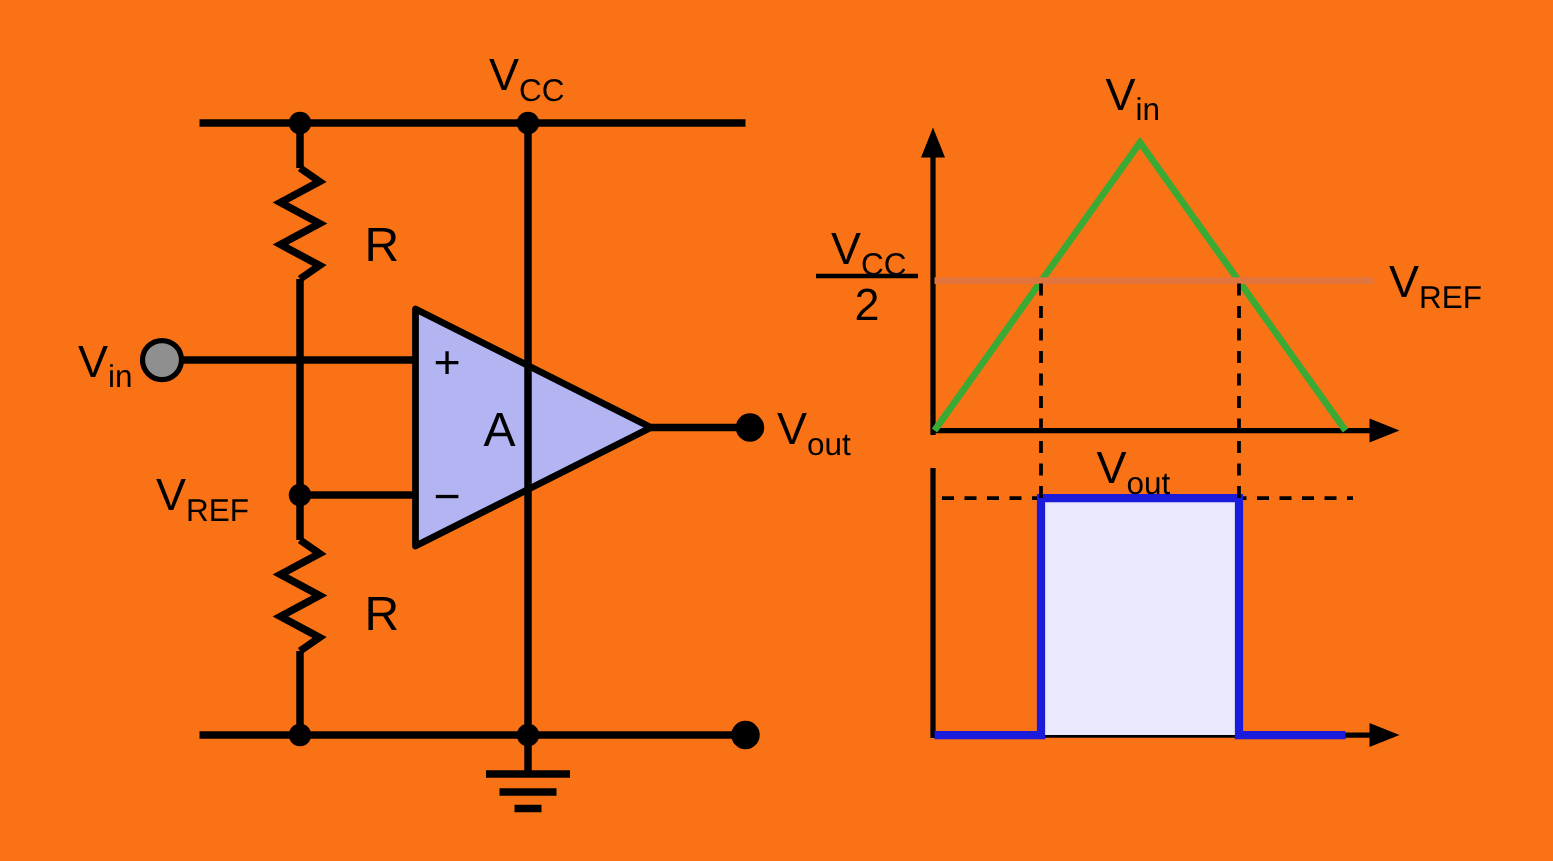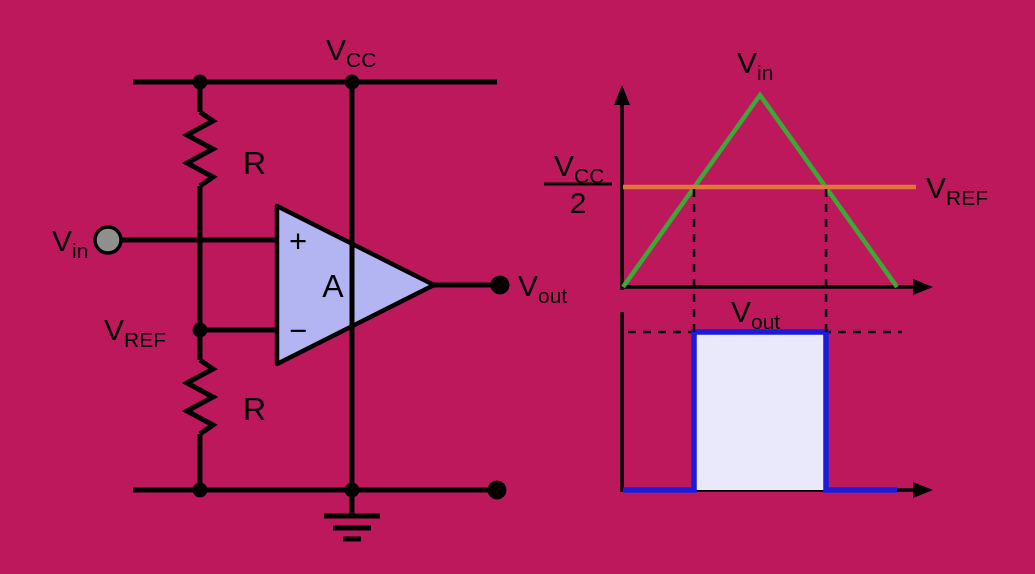--- a/index.html
+++ b/index.html
@@ -1,16 +1,16 @@
 <!DOCTYPE html>
 <html><head>
 <meta charset="utf-8">
 <style>
   html, body { margin: 0; padding: 0; background: #ffffff; }
-  .stage { width: 1035px; height: 574px; position: relative; background: #be185d; overflow: hidden; }
+  .stage { width: 1035px; height: 574px; position: relative; background: #f97316; overflow: hidden; }
   svg text { font-family: "Liberation Sans", sans-serif; fill: #000; }
   .lbl  { font-size: 30px; }
   .big  { font-size: 32px; }
   .sub  { font-size: 21px; }
   .pm   { font-size: 31px; }
   .wire   { stroke: #000; stroke-width: 5; fill: none; }
   .res    { stroke: #000; stroke-width: 5; fill: none; stroke-linejoin: miter; }
   .op     { stroke: #000; stroke-width: 4.5; stroke-linejoin: round; }
   .term   { stroke: #000; stroke-width: 3.5; }
   .axis   { stroke: #000; stroke-width: 3.5; fill: none; }

